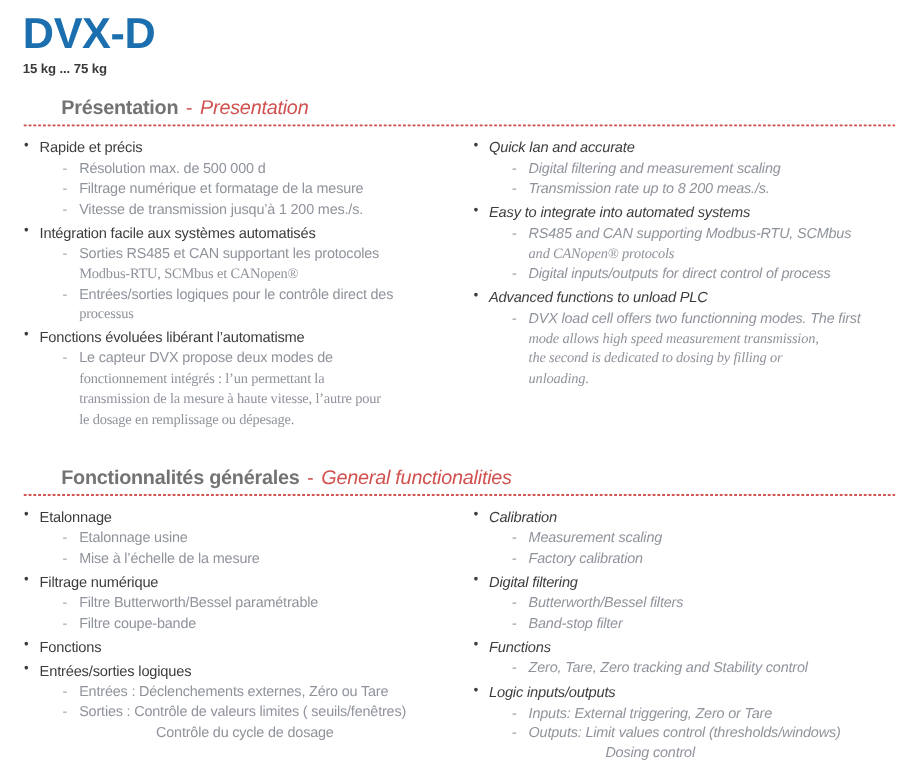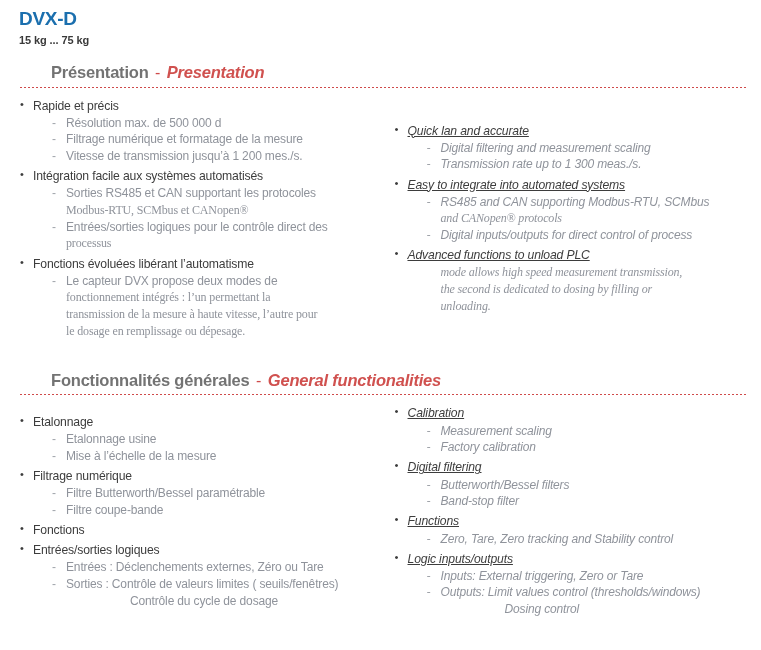--- a/index.html
+++ b/index.html
@@ -18,21 +18,21 @@
 
   .page {
     width: 761px;
     height: 650px;
     padding: 0 16px;
     position: relative;
   }
 
   
   .doc-title {
-    font-size: 19px;
+    font-size: 36px;
     font-weight: bold;
     color: #1b6fae;
     letter-spacing: -0.3px;
     margin: 9px 0 0 3px;
     line-height: 1.05;
   }
   .doc-subtitle {
     font-size: 11px;
     font-weight: bold;
     color: #3a3a3a;
@@ -57,39 +57,38 @@
   .section-head .sep {
     font-size: 16px;
     color: #cf4a4a;
     font-weight: normal;
     padding: 0 2px;
   }
   .section-head .en {
     font-size: 16.5px;
     font-style: italic;
     color: #d0514f;
-    font-weight: bold;
+    font-weight: normal;
     letter-spacing: -0.2px;
   }
   .dotted-rule {
     height: 3px;
     margin: 4px 0 0 3px;
     width: 727px;
     background-image: radial-gradient(circle, #cf4a4a 0.9px, rgba(255,255,255,0) 1.1px);
     background-size: 4px 3px;
     background-repeat: repeat-x;
     background-position: 0 center;
   }
 
   
   .cols {
     display: flex;
     width: 100%;
     margin-top: 9px;
-    align-items: center;
   }
   .col {
     width: 50%;
     padding-right: 8px;
   }
   .col-right { padding-left: 10px; }
 
   ul.bullets {
     list-style: none;
     margin: 0;
@@ -106,21 +105,21 @@
     letter-spacing: -0.15px;
   }
   .bullet-line::before {
     content: "\2022";
     position: absolute;
     left: 4px;
     top: -1px;
     font-size: 11px;
     color: #3d3d3d;
   }
-  .col-right .bullet-line { font-style: italic; text-decoration: underline; }
+  .col-right .bullet-line { font-style: italic; }
 
   ul.subs {
     list-style: none;
     margin: 1px 0 0 0;
     padding: 0;
   }
   li.sub-line {
     position: relative;
     padding-left: 50px;
     font-size: 12px;
@@ -187,34 +186,35 @@
               </ul>
             </li>
           </ul>
         </div>
         <div class="col col-right">
           <ul class="bullets">
             <li class="bullet-item">
               <div class="bullet-line">Quick lan and accurate</div>
               <ul class="subs">
                 <li class="sub-line">Digital filtering and measurement scaling</li>
-                <li class="sub-line">Transmission rate up to 1 300 meas./s.</li>
+                <li class="sub-line">Transmission rate up to 8 200 meas./s.</li>
               </ul>
             </li>
             <li class="bullet-item">
               <div class="bullet-line">Easy to integrate into automated systems</div>
               <ul class="subs">
                 <li class="sub-line">RS485 and CAN supporting Modbus-RTU, SCMbus</li>
                 <li class="sub-line cont">and CANopen® protocols</li>
                 <li class="sub-line">Digital inputs/outputs for direct control of process</li>
               </ul>
             </li>
             <li class="bullet-item">
               <div class="bullet-line">Advanced functions to unload PLC</div>
               <ul class="subs">
+                <li class="sub-line">DVX load cell offers two functionning modes. The first</li>
                 <li class="sub-line cont">mode allows high speed measurement transmission,</li>
                 <li class="sub-line cont">the second is dedicated to dosing by filling or</li>
                 <li class="sub-line cont">unloading.</li>
               </ul>
             </li>
           </ul>
         </div>
       </div>
     </div>
   <div id="section-functionalities" class="section">

